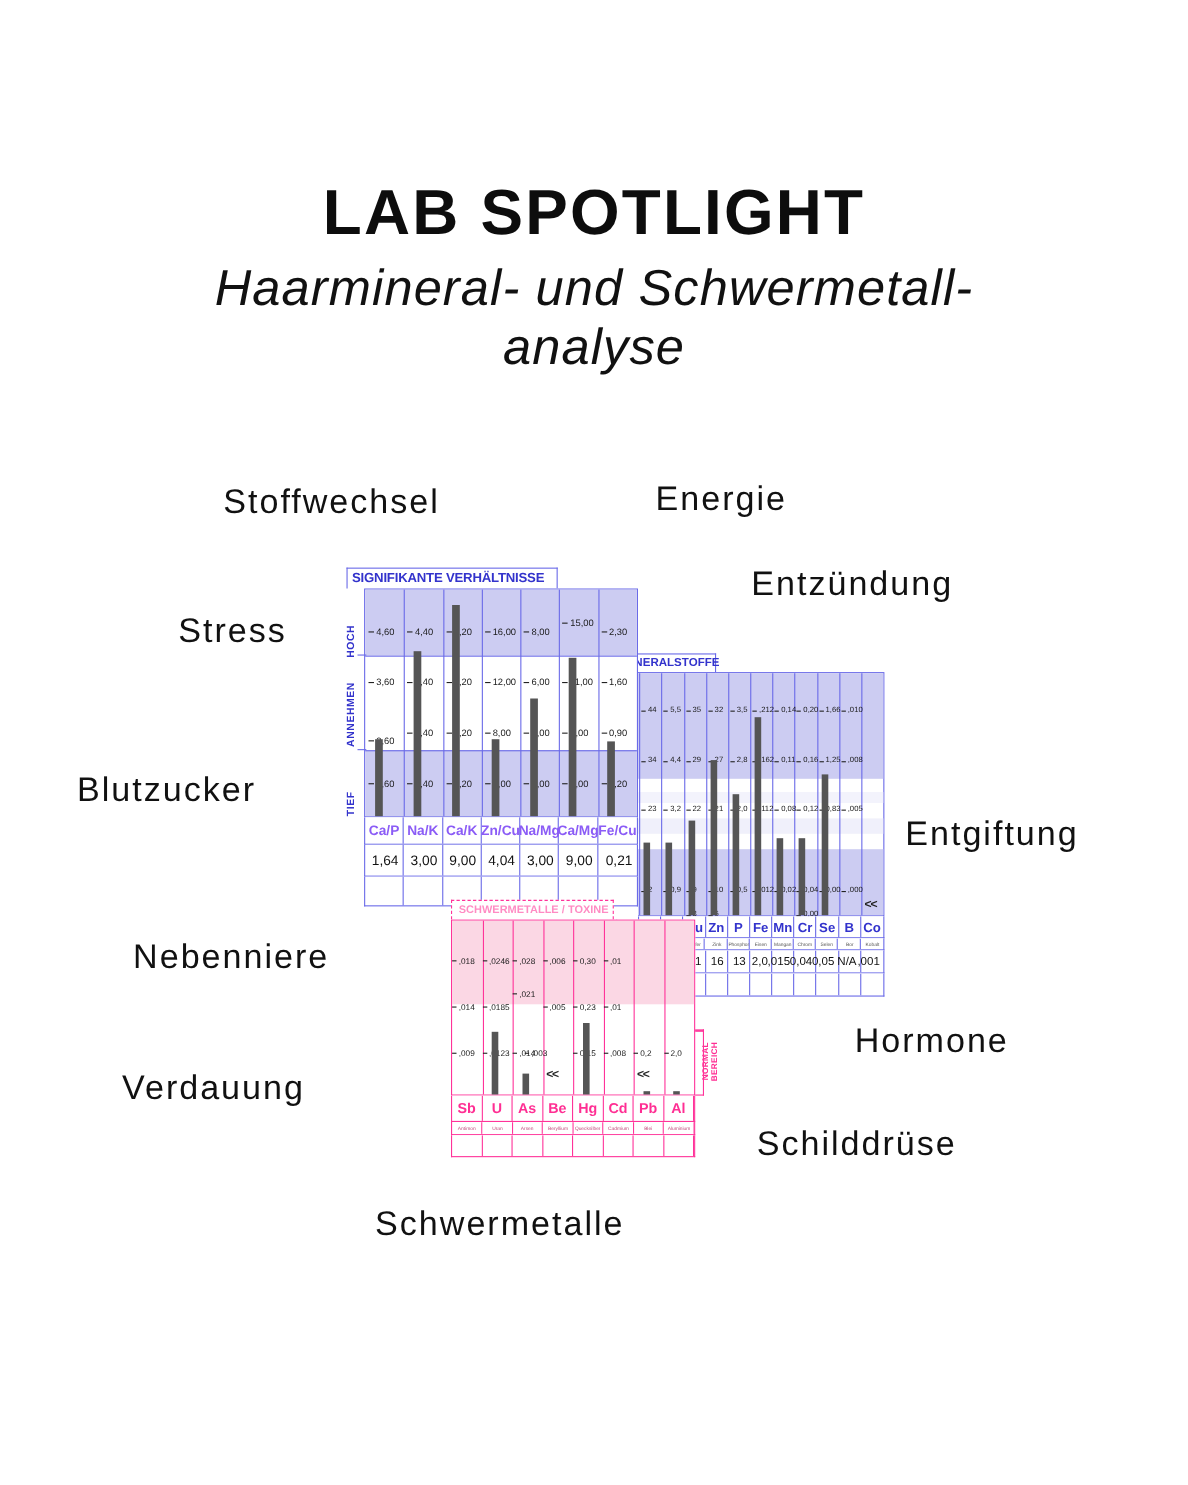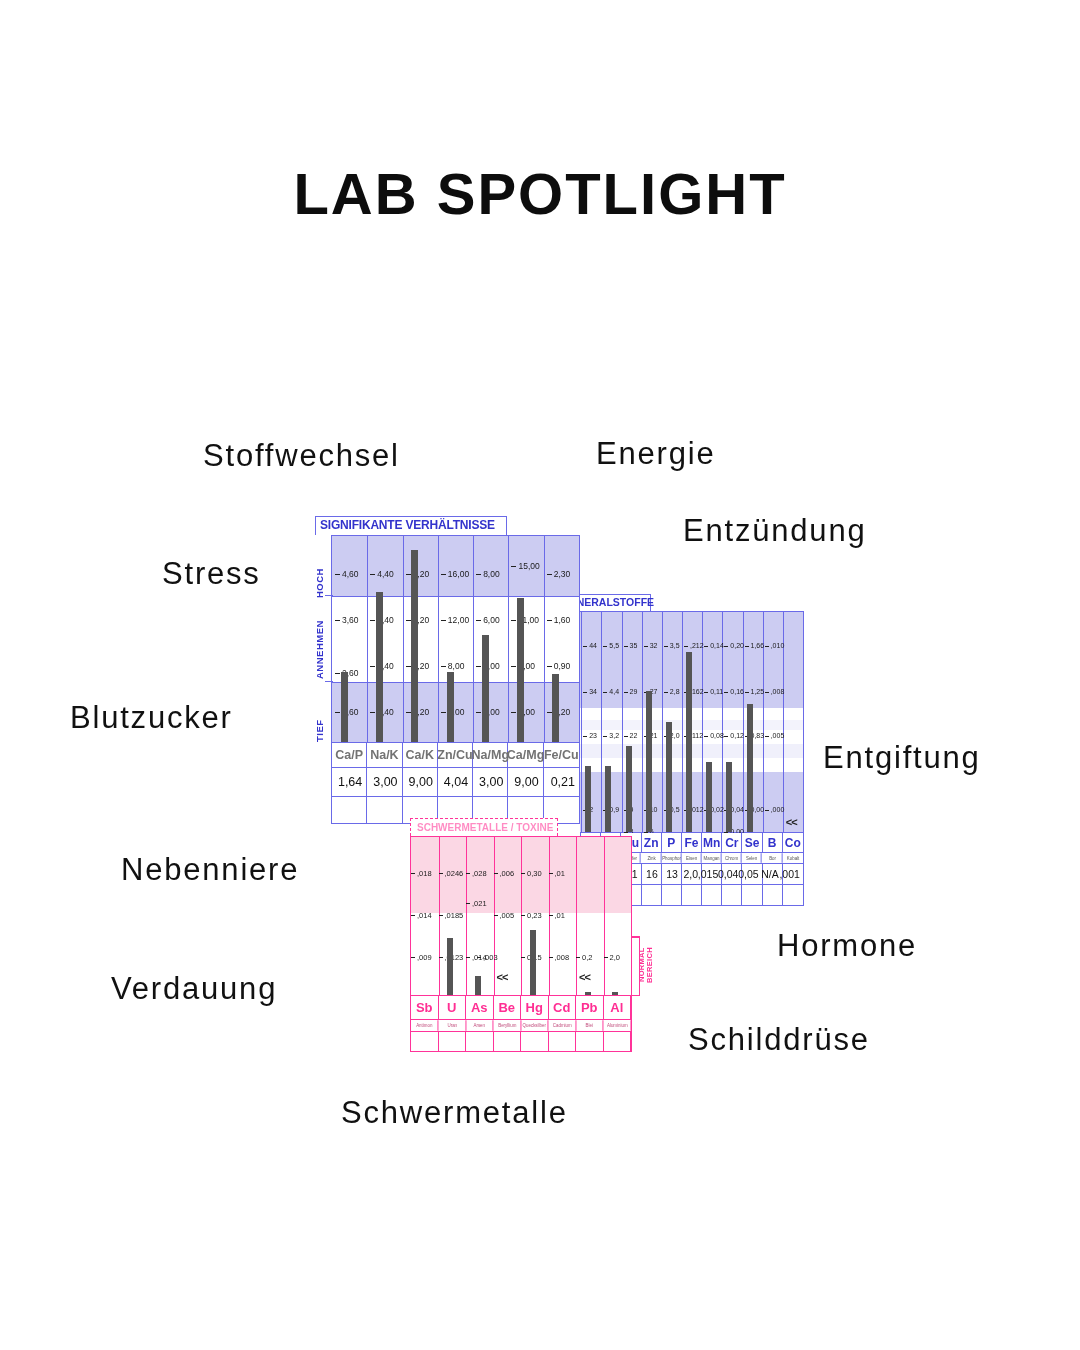--- a/index.html
+++ b/index.html
@@ -56,21 +56,21 @@
     position:absolute;font-size:9.5px;font-weight:700;color:#3333cc;
     letter-spacing:0.5px;writing-mode:vertical-rl;transform:rotate(180deg);
     white-space:nowrap;
   }
   .axlab.left{left:2px;}
   .axtickline{position:absolute;left:13px;width:8px;height:1px;background:#6a6ae8;}
 
   .trow{position:absolute;box-sizing:border-box;display:flex;}
   .tcell{box-sizing:border-box;border-right:1px solid #6a6ae8;display:flex;align-items:center;justify-content:center;}
   .tcell:last-child{border-right:none;}
-  .sym{font-size:12.5px;font-weight:700;color:#737373;}
+  .sym{font-size:12.5px;font-weight:700;color:#8b5cf6;}
   .val{font-size:12.5px;font-weight:400;color:#111;justify-content:flex-end;padding-right:4px;}
 
   
   .minerals{left:560px;top:594px;width:244px;height:320px;z-index:2;}
   .minerals .capsule{
     position:absolute;left:3px;top:0;width:88px;height:17px;
     border:1px solid #6a6ae8;border-bottom:none;background:#fff;box-sizing:border-box;
   }
   .minerals .capsule-txt{position:absolute;left:5px;top:2px;font-size:10.5px;font-weight:700;color:#3333cc;white-space:nowrap;}
   .minerals .plot{left:0px;top:17px;width:244px;height:222px;border:1px solid #6a6ae8;background:#ffffff;}
@@ -108,20 +108,24 @@
     position:absolute;left:0;top:1252px;width:1080px;text-align:center;
     font-size:25px;letter-spacing:0.3px;color:#1a1a1a;
   }
 </style>
 </head>
 <body>
 
 <div class="page">
 
   <div class="title">LAB SPOTLIGHT</div>
+  <div class="subtitle">
+    <span>Haarmineral- und Schwermetall-</span><br>
+    <span>analyse</span>
+  </div>
 
   <div id="keywords">
       <div class="kw" style="left: 203px; top: 438px;">Stoffwechsel</div>
       <div class="kw" style="left: 596px; top: 436px;">Energie</div>
       <div class="kw" style="left: 683px; top: 513px;">Entzündung</div>
       <div class="kw" style="left: 162px; top: 556px;">Stress</div>
       <div class="kw" style="left: 70px; top: 700px;">Blutzucker</div>
       <div class="kw" style="left: 823px; top: 740px;">Entgiftung</div>
       <div class="kw" style="left: 121px; top: 852px;">Nebenniere</div>
       <div class="kw" style="left: 777px; top: 928px;">Hormone</div>

